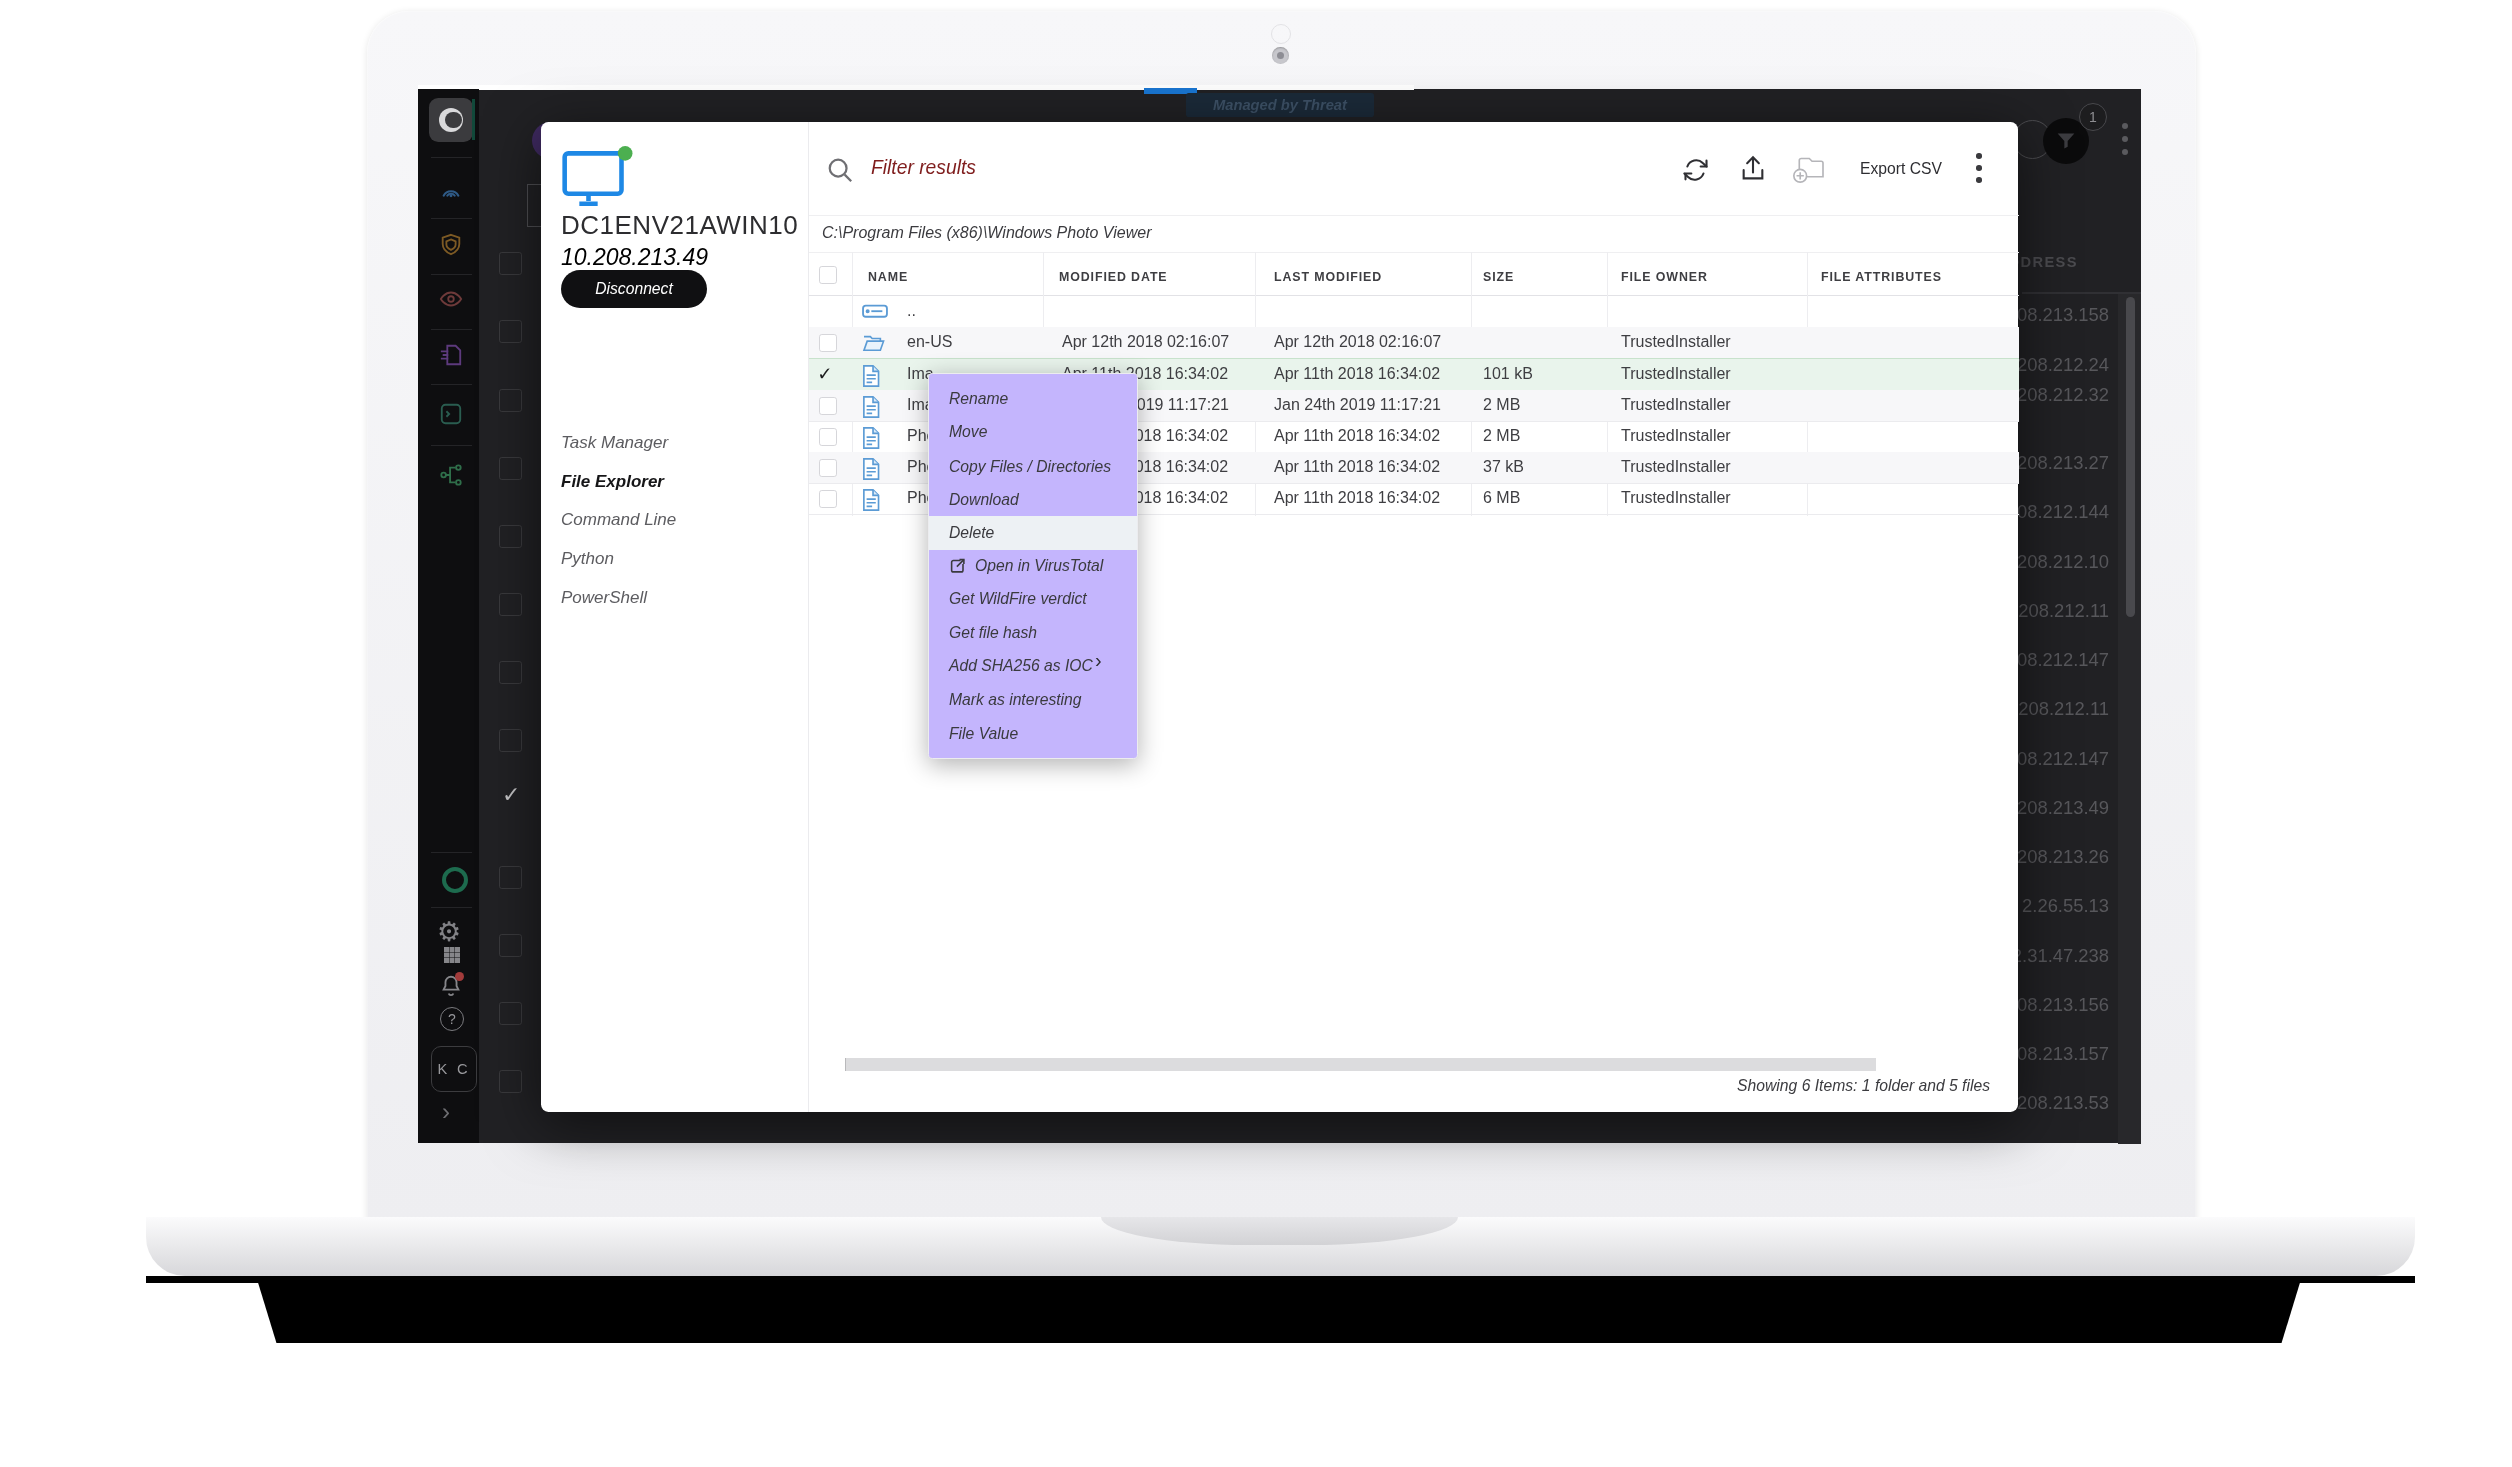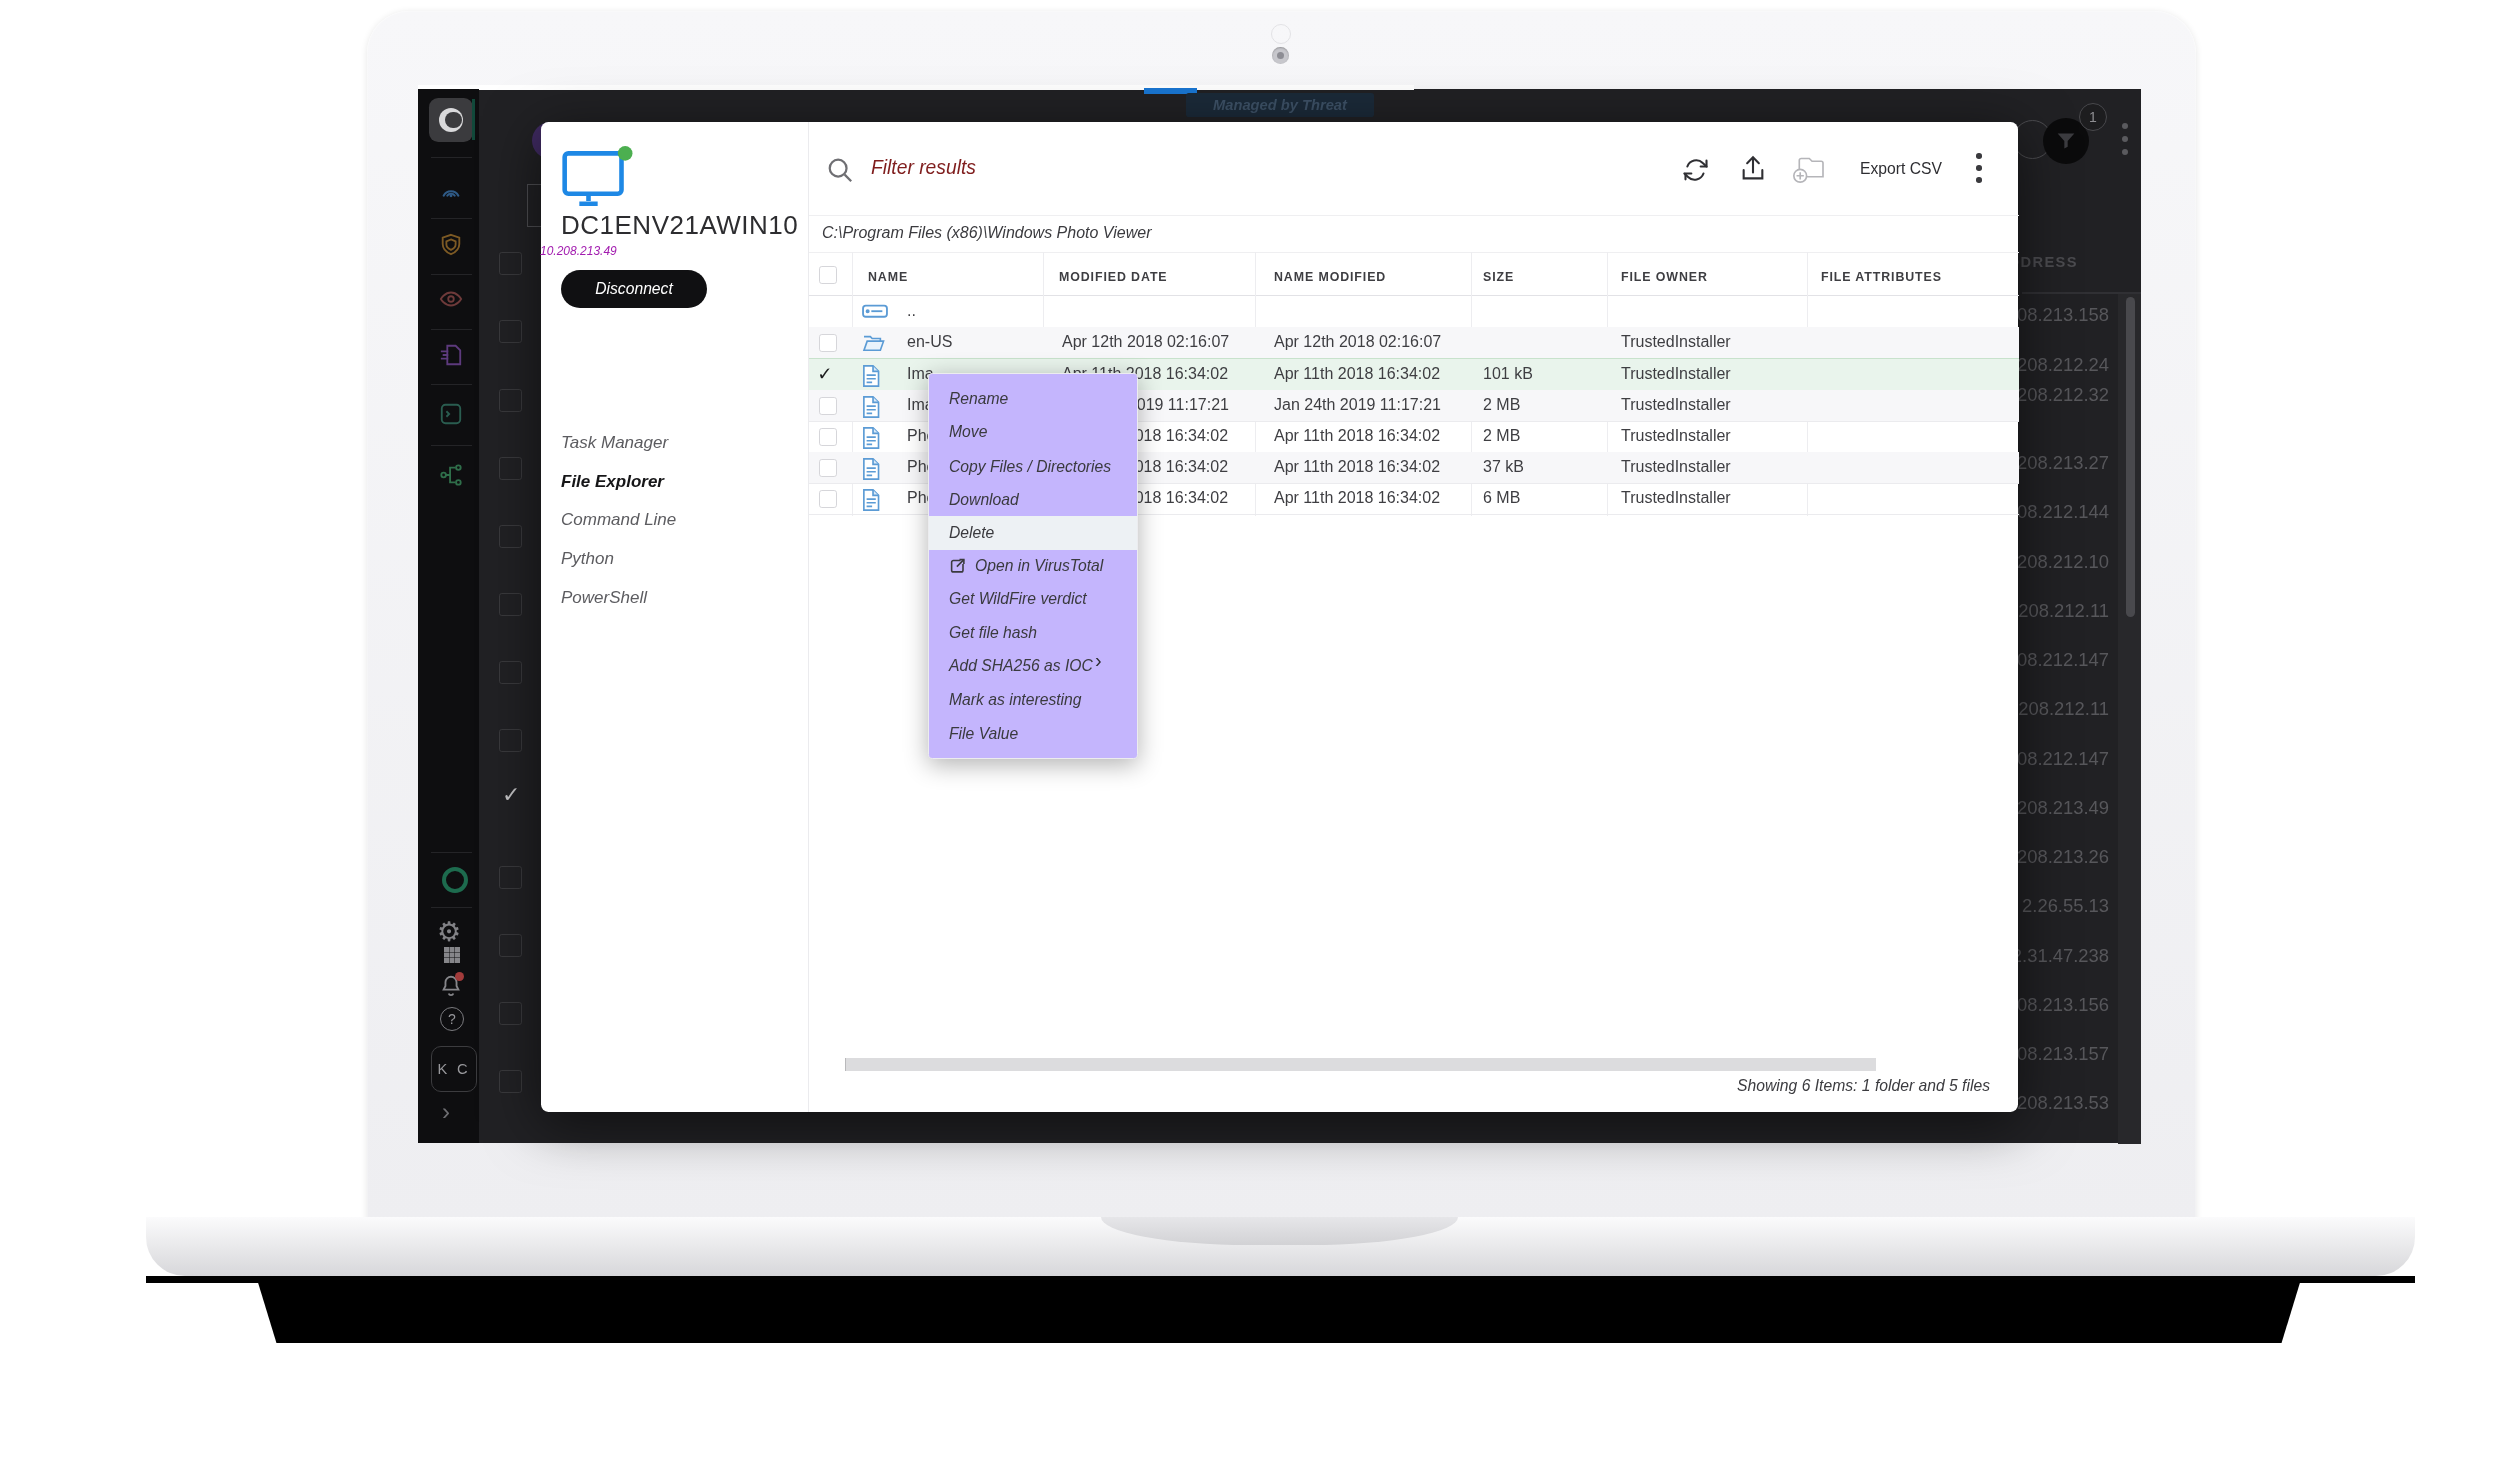--- a/index.html
+++ b/index.html
@@ -58,21 +58,21 @@
            font-size:14.7px;letter-spacing:1.4px;z-index:1;}
   .ip-div{left:2022px;top:292px;width:119px;height:1.8px;background:#303034;z-index:1;}
   .ip{left:1934px;width:175px;text-align:right;color:#57575b;font-size:18.4px;z-index:1;}
   .gutter{left:2118px;top:294px;width:23px;height:850px;background:#28282b;z-index:1;}
   .vthumb{left:2126px;top:297px;width:9.2px;height:320px;border-radius:4.6px;background:#49494d;z-index:2;}
   
   .modal{left:541px;top:122px;width:1477px;height:990px;background:#fff;border-radius:7.4px;
          box-shadow:0 11px 55px rgba(0,0,0,.55);z-index:5;}
   .m{z-index:6;}
   .devname{left:561px;top:210px;font-size:26px;color:#2d2d30;letter-spacing:0.5px;}
-  .devip{left:540px;top:244px;font-size:12px;font-style:italic;color:#a21caf;}
+  .devip{left:561px;top:244px;font-size:23px;font-style:italic;color:#000000;}
   .disc{left:561px;top:270px;width:146px;height:38px;border-radius:19.3px;background:#101012;color:#fff;
         font-style:italic;font-size:15.7px;text-align:center;line-height:38px;}
   .nav-it{left:561px;height:24px;font-style:italic;font-size:17px;color:#5c5c60;}
   .nav-act{font-weight:bold;color:#161618;}
   .vdiv{left:808px;top:122px;width:0.9px;height:990px;background:#ebebee;}
   .ph{left:871px;top:157px;font-style:italic;font-size:19.3px;color:#7f1d1d;}
   .hline{left:809px;width:1210px;height:0.9px;background:#efeff1;}
   .exportcsv{left:1860px;top:160px;font-size:15.7px;color:#2e2e32;}
   .kebab-l i{position:absolute;width:5.5px;height:5.5px;border-radius:50%;background:#3a3a3e;left:0;}
   .pathtxt{left:822px;top:224px;font-style:italic;font-size:16px;color:#3b3b3f;}
@@ -292,21 +292,21 @@
       <i style="top:24px"></i>
   </div>
   <div class="a m hline" style="top:215px"></div>
 
   <div class="a m pathtxt">C:\Program Files (x86)\Windows Photo Viewer</div>
   <div class="a m hline" style="top:252px"></div>
 
   <div class="a m cbox" style="left:819px;top:266px"></div>
   <div class="a m hdr" style="left:868px">NAME</div>
   <div class="a m hdr" style="left:1059px">MODIFIED DATE</div>
-  <div class="a m hdr" style="left:1274px">NAME MODIFIED</div>
+  <div class="a m hdr" style="left:1274px">LAST MODIFIED</div>
   <div class="a m hdr" style="left:1483px">SIZE</div>
   <div class="a m hdr" style="left:1621px">FILE OWNER</div>
   <div class="a m hdr" style="left:1821px">FILE ATTRIBUTES</div>
   <div class="a m hline" style="top:295px;background:#e2e2e6"></div>
   <div class="a m cvl" style="left:852px"></div>
   <div class="a m cvl" style="left:1043px"></div>
   <div class="a m cvl" style="left:1255px"></div>
   <div class="a m cvl" style="left:1471px"></div>
   <div class="a m cvl" style="left:1607px"></div>
   <div class="a m cvl" style="left:1807px"></div>

